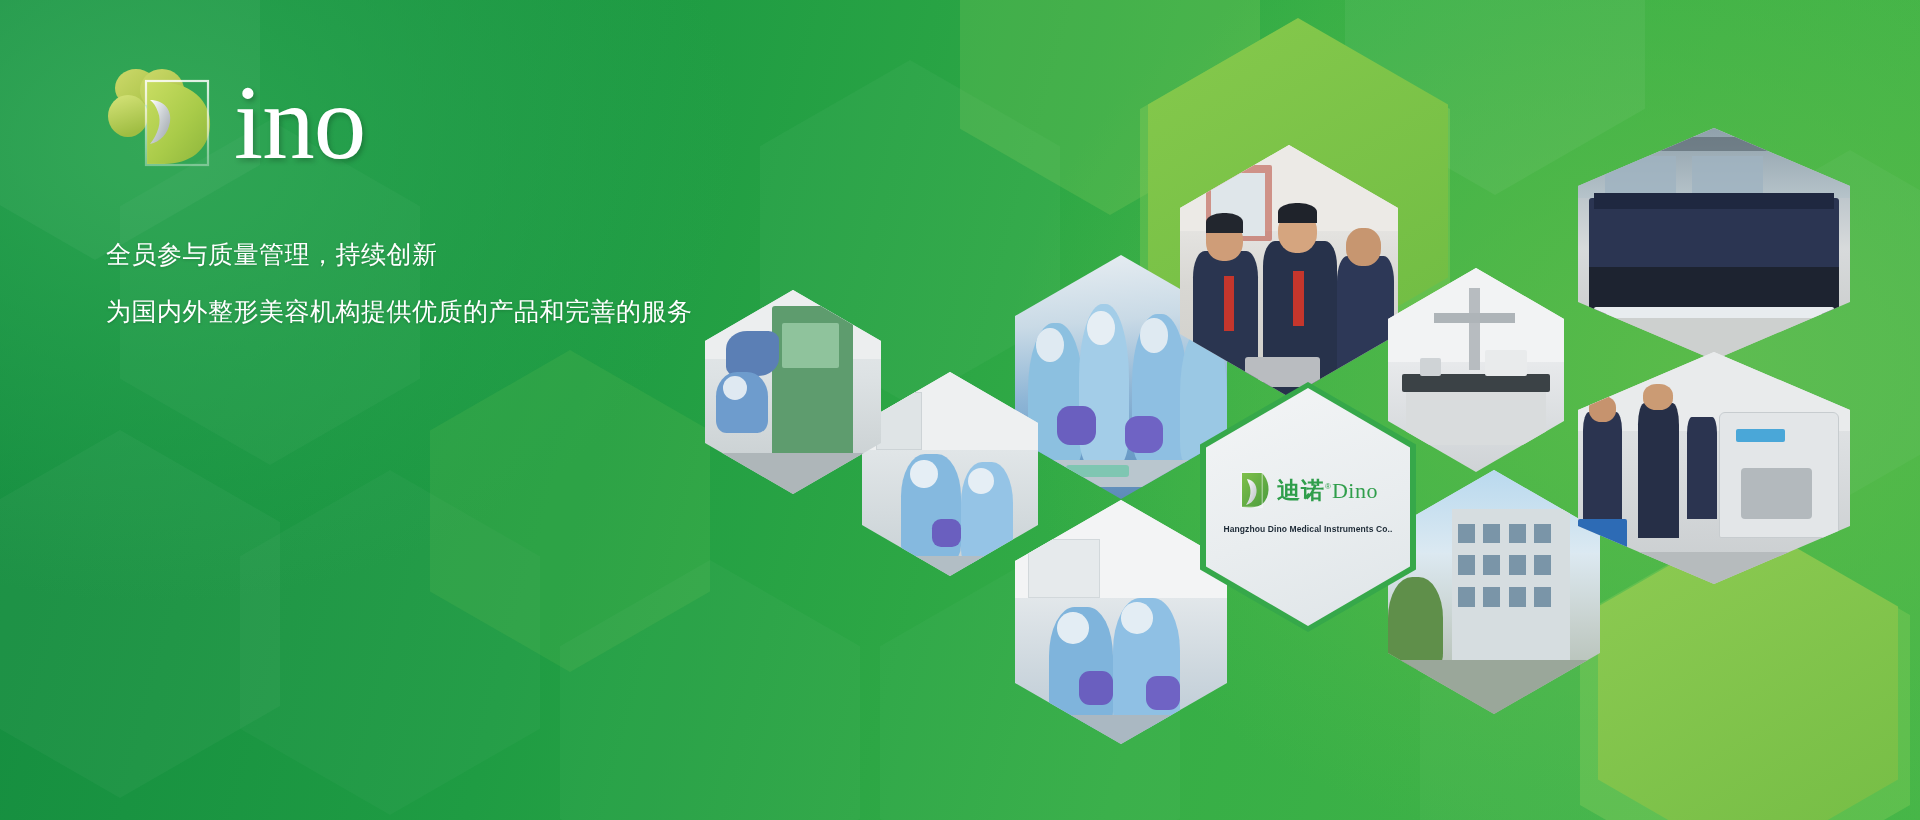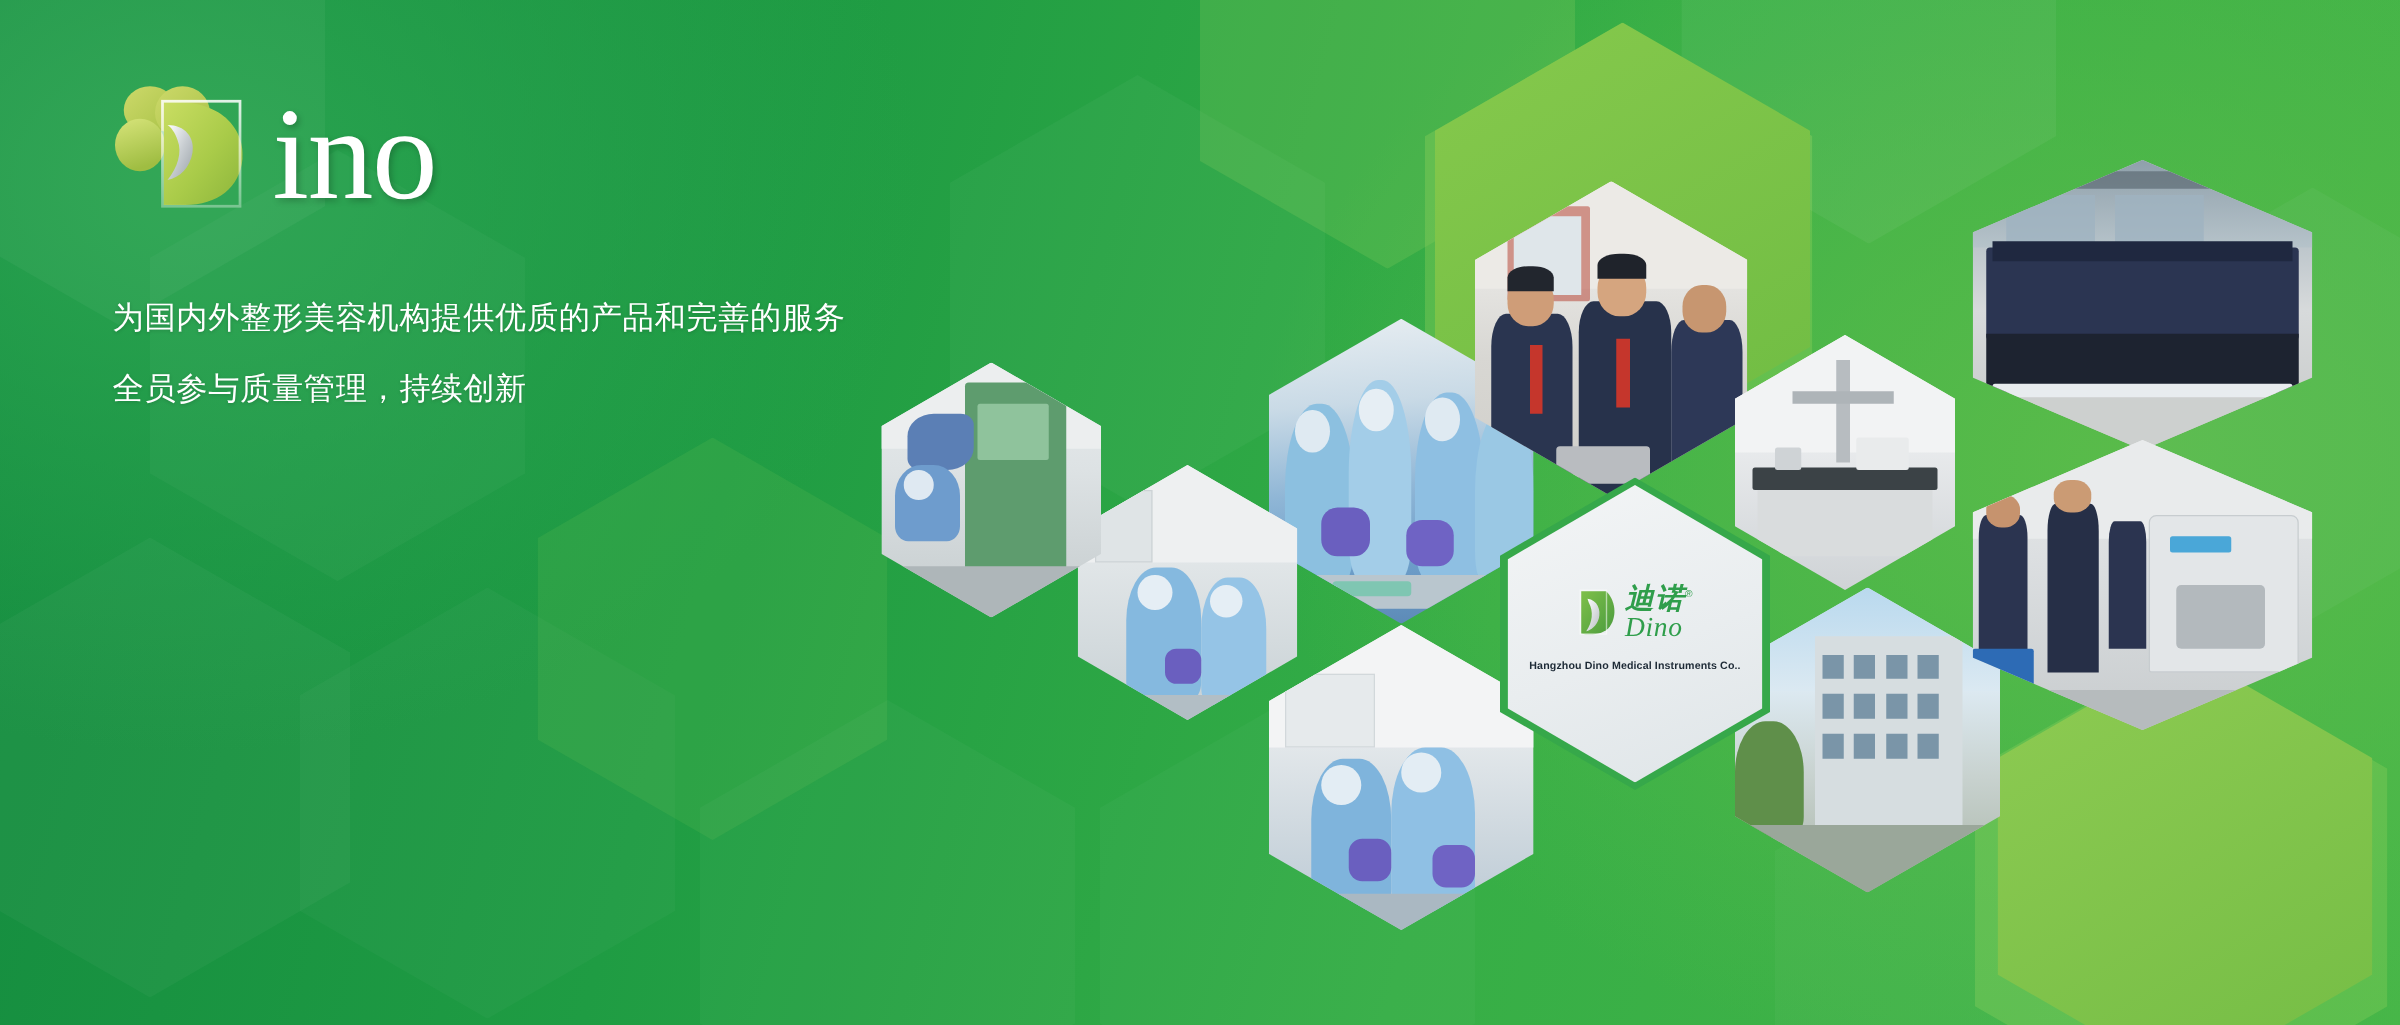--- a/index.html
+++ b/index.html
@@ -22,21 +22,21 @@
       linear-gradient(105deg,#138a3f 0%, #1f9c43 32%, #36ae46 62%, #46b648 100%);
   }
   .bg-hex-layer { position:absolute; inset:0; }
   .bg-hex {
     position:absolute;
     clip-path:polygon(50% 0%,100% 25%,100% 75%,50% 100%,0% 75%,0% 25%);
   }
 
   
   #left-col {
-    position:absolute; left:90px; top:62px;
+    position:absolute; left:106px; top:62px;
     width:760px;
   }
 
   
   #logo { position:relative; height:112px; width:420px; }
   #logo-mark { position:absolute; left:0; top:2px; width:150px; height:106px; }
   #logo-word {
     position:absolute; left:128px; top:8px;
     font-family:"Liberation Serif","DejaVu Serif",serif;
     font-size:105px; line-height:105px; font-weight:400;
@@ -75,21 +75,21 @@
   }
   #badge-inner {
     width:calc(100% - 12px); height:calc(100% - 12px);
     clip-path:polygon(50% 0%,100% 25%,100% 75%,50% 100%,0% 75%,0% 25%);
     background:linear-gradient(160deg,#f3f5f6 0%,#e9edef 55%,#dfe5e8 100%);
     display:flex; flex-direction:column; align-items:center; justify-content:center;
     position:relative;
   }
   #badge-logo-row { display:flex; align-items:center; gap:5px; margin-top:-10px; }
   #badge-mark { width:34px; height:40px; position:relative; }
-  #badge-text { display:flex; flex-direction:column; line-height:1;font-style:italic; }
+  #badge-text { display:flex; flex-direction:row; line-height:1; }
   #badge-cn {
     font-size:23px; font-weight:700; color:#2f9e4b;
     letter-spacing:1px; position:relative;
   }
   #badge-cn .reg { font-size:8px; vertical-align:super; font-weight:400; }
   #badge-en {
     font-family:"Liberation Serif","DejaVu Serif",serif;
     font-size:22px; color:#2f9e4b; letter-spacing:.5px; margin-top:1px;
   }
   #badge-company {
@@ -156,22 +156,22 @@
         <path d="M41 18 C92 14 106 44 104 63 C102 86 84 100 58 100 L41 100 Z" fill="url(#lg3)"></path>
 
         <path d="M44 36 C58 36 66 46 64 58 C62 70 54 78 44 80 C52 70 56 58 52 48 C50 42 47 38 44 36 Z" fill="url(#lgcurl)"></path>
 
         <rect x="40" y="17" width="62" height="84" fill="none" stroke="url(#lgframe)" stroke-width="2.2"></rect>
       </svg>
       <div id="logo-word">ino</div>
     </div>
 
     <div id="taglines">
+      <div class="tagline">全员参与质量管理，持续创新</div>
       <div class="tagline">为国内外整形美容机构提供优质的产品和完善的服务</div>
-      <div class="tagline">全员参与质量管理，持续创新</div>
     </div>
   </div>
 
   <div id="hex-cluster">
 
     <div class="hex" style="left:1148px; top:18px; width:300px; height:346px; background:linear-gradient(150deg,#86c94c,#6fbc43);"></div>
     <div class="hex" style="left:1598px; top:520px; width:300px; height:346px; background:linear-gradient(150deg,#8ecb52,#74bd45);"></div>
 
     <div class="hex" style="left:1015px; top:255px; width:212px; height:244px;">
       <div class="photo" style="background:linear-gradient(175deg,#e8eef2 0%,#c9dae6 28%,#8fb6d6 55%,#6d9ec9 78%,#5a87b4 100%);">

